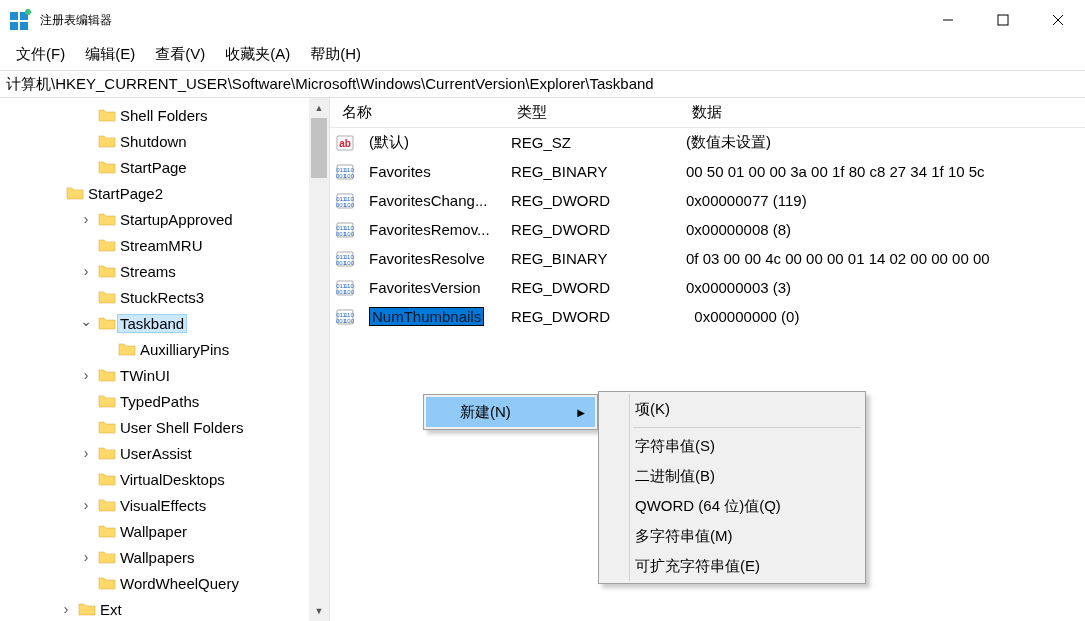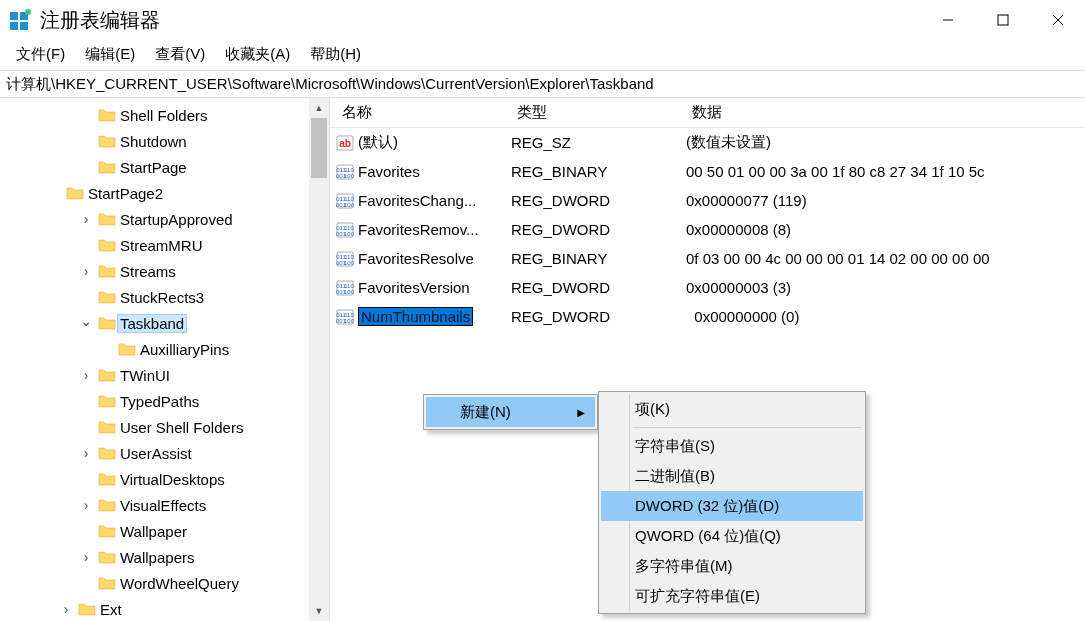--- a/index.html
+++ b/index.html
@@ -20,21 +20,21 @@
     align-items: center;
     padding: 0 8px;
     background: #fff;
     position: relative;
   }
   .titlebar .app-icon {
     width: 24px; height: 24px;
     margin-right: 8px;
     display: flex; align-items: center; justify-content: center;
   }
-  .titlebar .title { font-size: 20px; }
+  .titlebar .title { font-size: 12px; }
   .win-controls {
     position: absolute; right: 0; top: 0; height: 40px;
     display: flex;
   }
   .win-btn {
     width: 55px; height: 40px;
     display: flex; align-items: center; justify-content: center;
     font-family: "Segoe MDL2 Assets", sans-serif;
     font-size: 12px;
     cursor: default;
@@ -131,21 +131,21 @@
   .col-name { width: 175px; }
   .col-type { width: 175px; }
   .col-data { flex: 1; }
   .list-row {
     display: flex;
     align-items: center;
     height: 29px;
     cursor: default;
   }
   .list-row .cell { padding: 2px 0 2px 6px; overflow: hidden; text-overflow: ellipsis; white-space: nowrap; }
-  .cell-name { width: 175px; display: flex; align-items: center; gap: 4px; padding-left: 6px; }
+  .cell-name { width: 175px; display: flex; align-items: center; gap: 15px; padding-left: 6px; }
   .cell-type { width: 175px; padding-left: 2px;}
   .cell-data { flex: 1; padding-left: 2px;}
   .val-icon { width: 18px; height: 18px; display: inline-flex; align-items: center; justify-content: center; flex-shrink:0; }
   .name-text.editing {
     background: #0078d7;
     color: #0f172a;
     border: 1px solid #000;
     padding: 0 2px;
   }
 
@@ -567,23 +567,20 @@
     <div class="ctx-item">
           <span>项(K)</span>
         </div>
         <div class="ctx-sep"></div>
         <div class="ctx-item">
           <span>字符串值(S)</span>
         </div>
         <div class="ctx-item">
           <span>二进制值(B)</span>
         </div>
-        <div class="ctx-item hl">
-          <span>DWORD (32 位)值(D)</span>
-        </div>
         <div class="ctx-item">
           <span>QWORD (64 位)值(Q)</span>
         </div>
         <div class="ctx-item">
           <span>多字符串值(M)</span>
         </div>
         <div class="ctx-item">
           <span>可扩充字符串值(E)</span>
         </div>
       </div>

